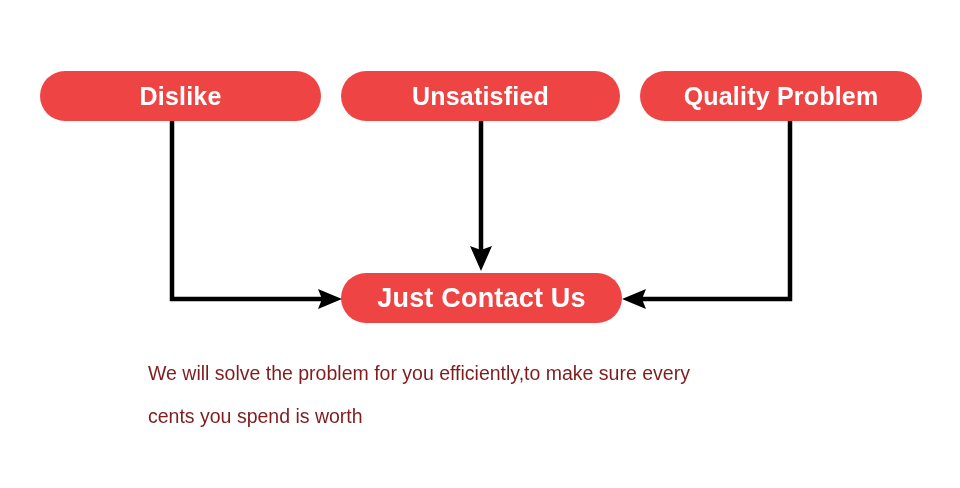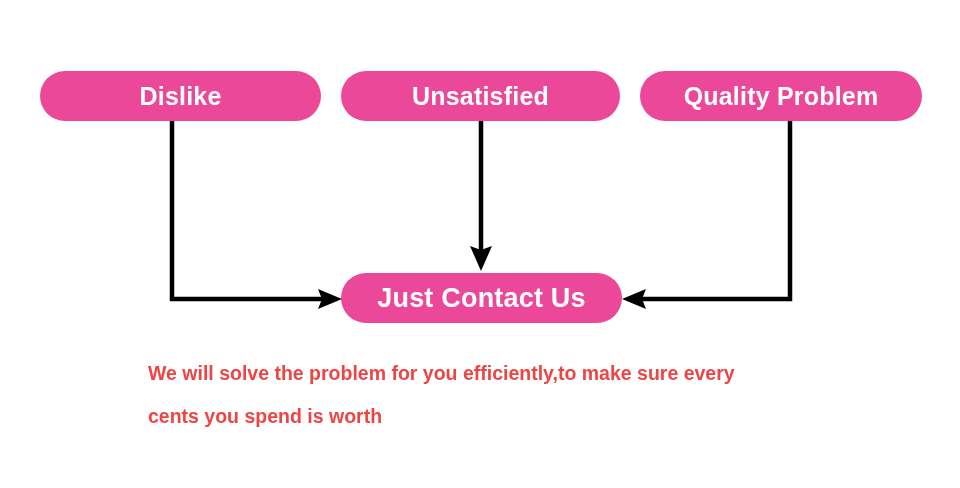--- a/index.html
+++ b/index.html
@@ -12,21 +12,21 @@
     width: 960px;
     height: 488px;
     background: #ffffff;
     overflow: hidden;
     font-family: "Liberation Sans", sans-serif;
   }
   .pill {
     position: absolute;
     height: 50px;
     border-radius: 25px;
-    background: #ec4899;
+    background: #ef4444;
     display: flex;
     align-items: center;
     justify-content: center;
     color: #ffffff;
     font-weight: bold;
     letter-spacing: 0.2px;
     box-sizing: border-box;
   }
   .pill-top {
     top: 71px;
@@ -47,23 +47,23 @@
     top: 0;
     width: 960px;
     height: 488px;
     pointer-events: none;
   }
   #footnote {
     position: absolute;
     left: 148px;
     top: 352px;
     width: 700px;
-    color: #ef4444;
+    color: #7f1d1d;
     font-size: 19.5px;
-    font-weight: bold;
+    font-weight: normal;
     line-height: 43px;
     white-space: pre-line;
   }
 </style>
 </head>
 <body>
 
 <div id="canvas">
 
   <div class="pill pill-top" id="pill-dislike">

